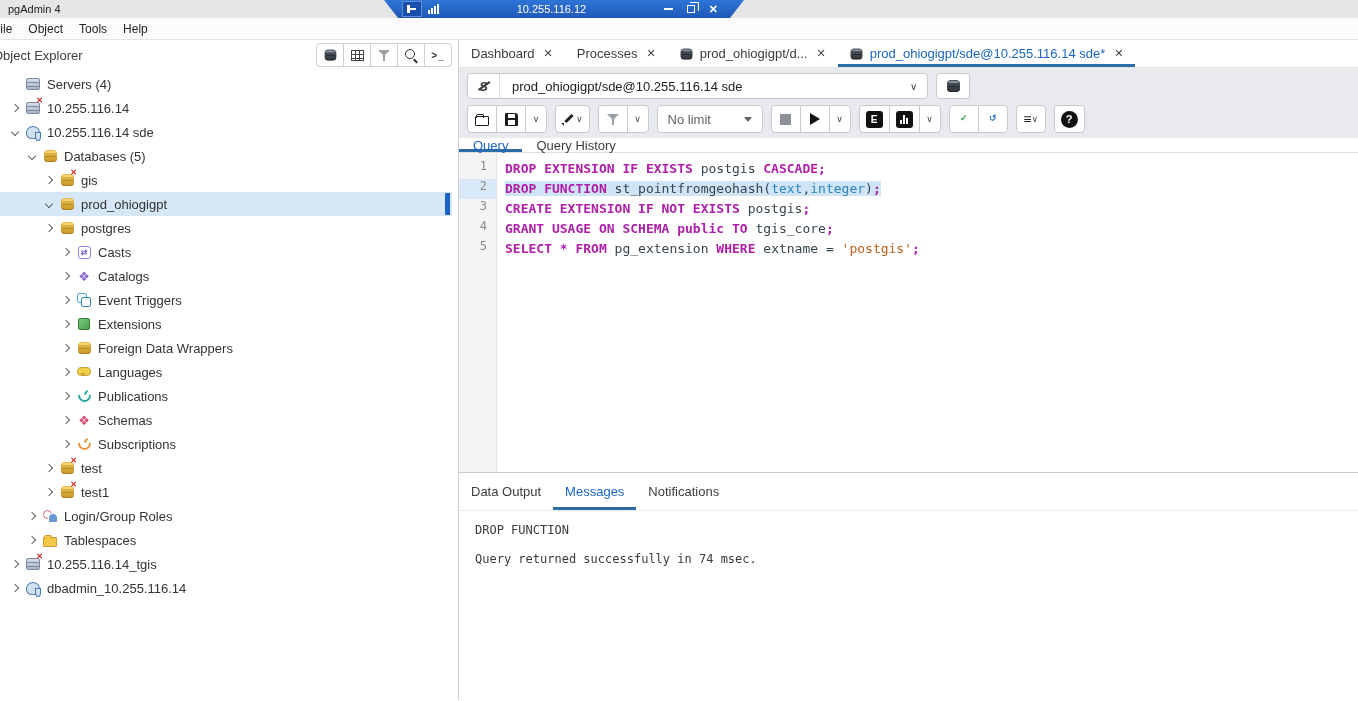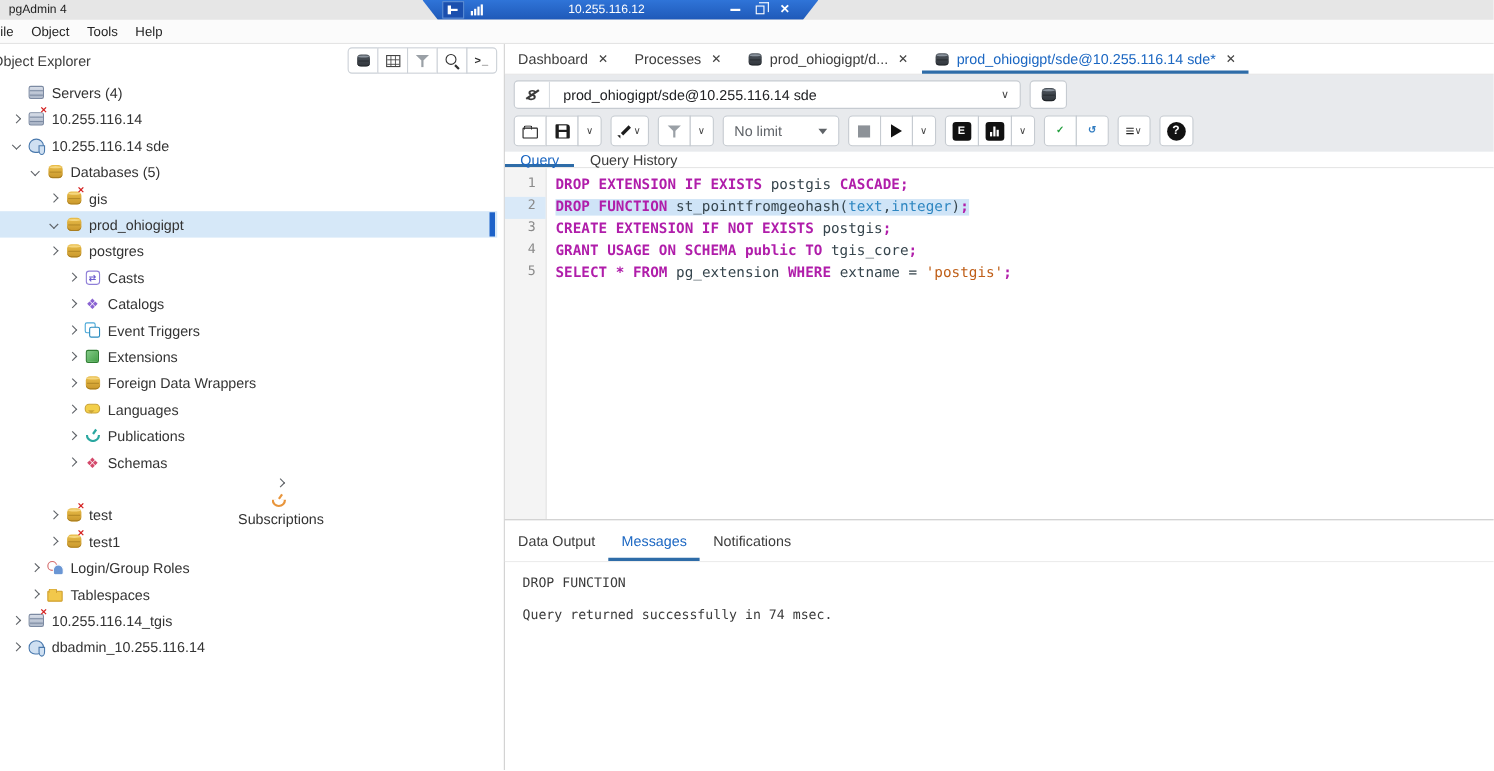--- a/index.html
+++ b/index.html
@@ -377,21 +377,21 @@
           </span>
           <span>Publications</span>
         </div>
         <div class="tree-row" style="padding-left: 59px;">
           <span class="chev right"></span>
           <span class="tico">
             <span class="glyph-sch">❖</span>
           </span>
           <span>Schemas</span>
         </div>
-        <div class="tree-row" style="padding-left: 59px; flex-direction: column;">
+        <div class="tree-row" style="padding-left: 59px;">
           <span class="chev right"></span>
           <span class="tico">
             <span class="i-dish orange"></span>
           </span>
           <span>Subscriptions</span>
         </div>
         <div class="tree-row" style="padding-left: 42px;">
           <span class="chev right"></span>
           <span class="tico">
             <span class="cyl"></span>

